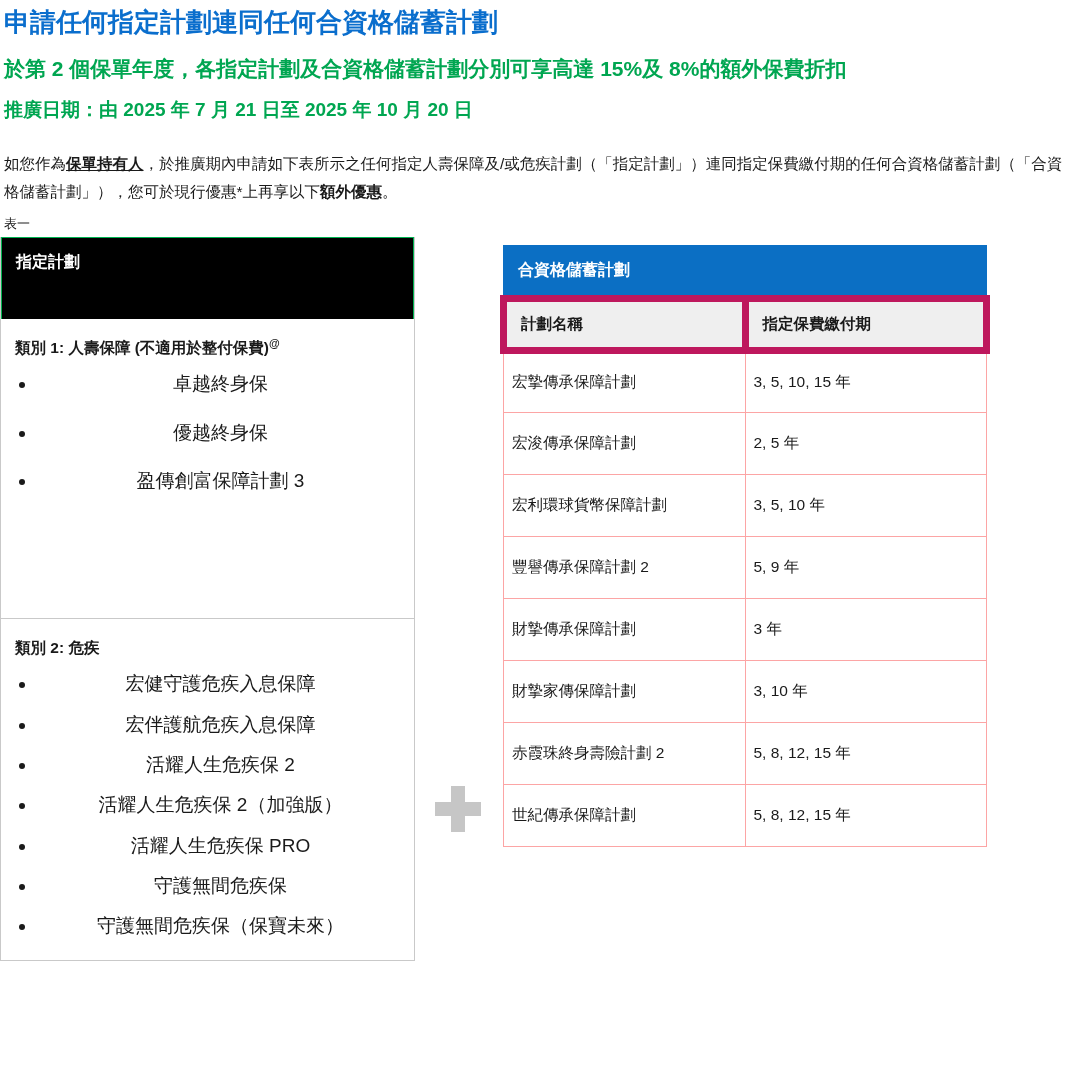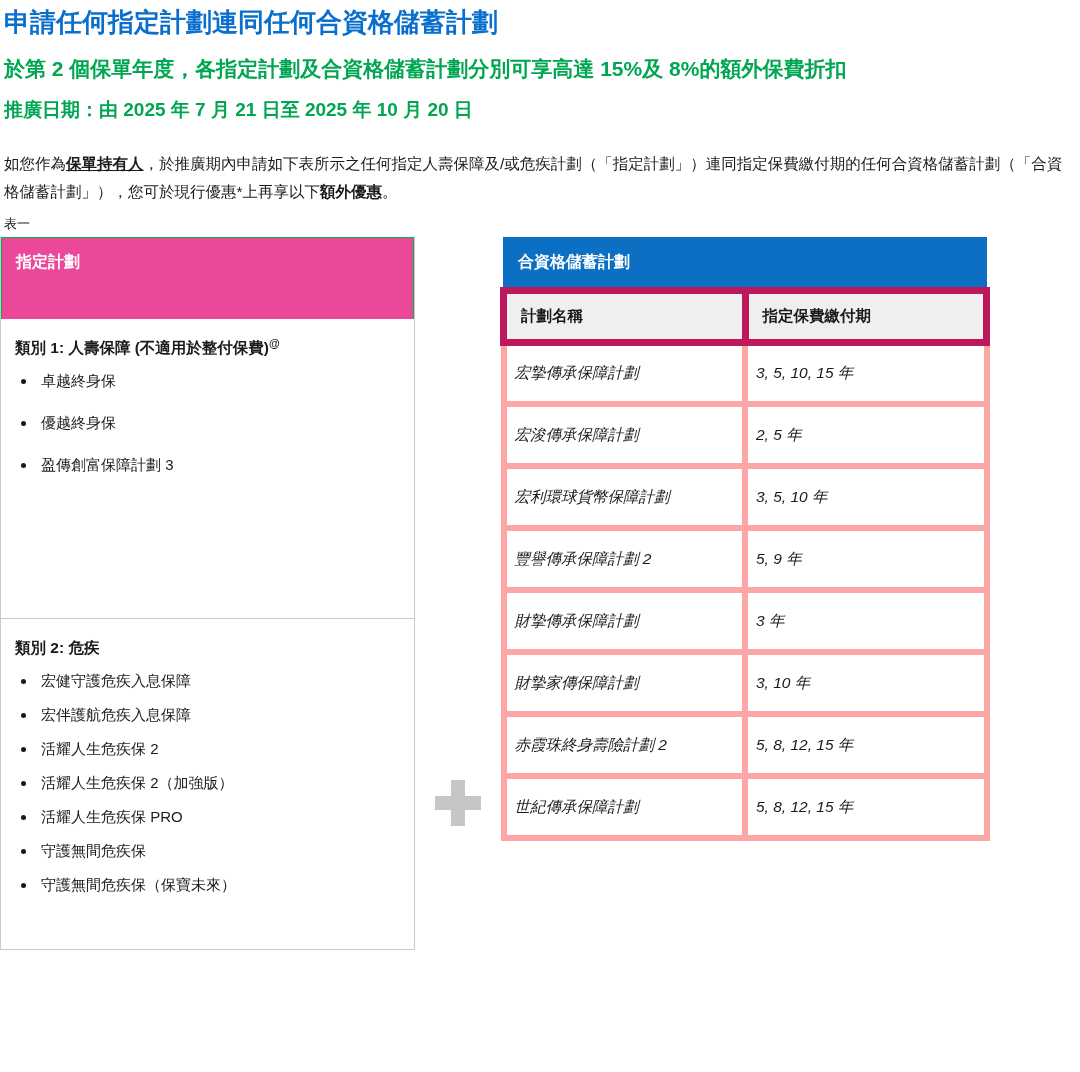--- a/index.html
+++ b/index.html
@@ -70,21 +70,21 @@
     width: 1080px;
   }
   .left-table {
     width: 415px;
     border: 1px solid #c9c9c9;
     border-top: none;
     box-sizing: border-box;
     background: #fff;
   }
   .left-head {
-    background: #ec4899;
+    background: #000000;
     color: #ffffff;
     font-size: 16px;
     font-weight: bold;
     padding: 14px 14px;
     height: 82px;
     box-sizing: border-box;
     border: 1px solid #00b250;
     border-bottom: none;
   }
   .left-section {
@@ -105,24 +105,25 @@
   .cat-title sup {
     font-size: 11px;
     vertical-align: super;
   }
   ul.plan-list {
     margin: 10px 0 0 0;
     padding: 0 0 0 22px;
     list-style: disc;
   }
   ul.plan-list li {
-    font-size: 15px;
+    font-size: 19px;
     line-height: 1.6;
     margin: 0 0 18px 0;
     padding-left: 4px;
+    text-align: center;
   }
   ul.plan-list.tight li {
     margin: 0 0 10px 0;
   }
   ul.plan-list li:last-child {
     margin-bottom: 0;
   }
   .plus-wrap {
     width: 85px;
     display: flex;
@@ -145,20 +146,21 @@
     left: 16px; top: 0; width: 14px; height: 46px;
   }
   .plus-icon::after {
     top: 16px; left: 0; height: 14px; width: 46px;
   }
   .right-table {
     width: 490px;
     box-sizing: border-box;
     border-collapse: collapse;
     table-layout: fixed;
+    margin-top: 8px;
   }
   .right-table .head-main {
     background: #0b6fc4;
     color: #ffffff;
     font-size: 16px;
     font-weight: bold;
     text-align: left;
     padding: 14px 14px;
     height: 42px;
     box-sizing: border-box;
@@ -172,25 +174,24 @@
     text-align: left;
     padding: 12px 14px;
     border: 7px solid #be185d;
     height: 40px;
     box-sizing: border-box;
   }
   .right-table td {
     font-size: 15.5px;
     color: #1a1a1a;
     padding: 12px 8px;
-    border: 6px solid #fca5a5;
+    border: 1px solid #fca5a5;
     height: 62px;
     box-sizing: border-box;
     vertical-align: middle;
-    font-style: italic;
   }
   .col-name { width: 258px; }
   .col-term { width: 232px; }
 </style>
 </head>
 <body>
 
 <div class="page">
 
   <h1 class="title-main">申請任何指定計劃連同任何合資格儲蓄計劃</h1>

